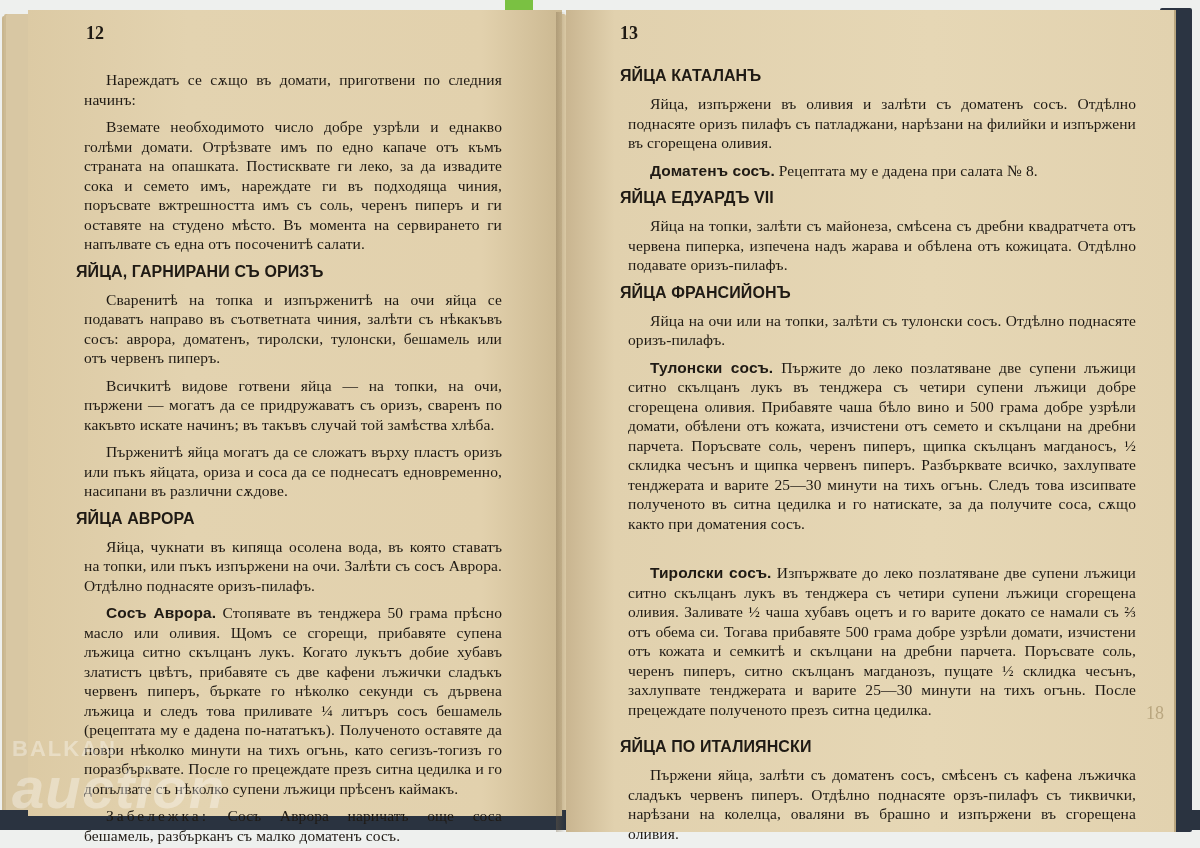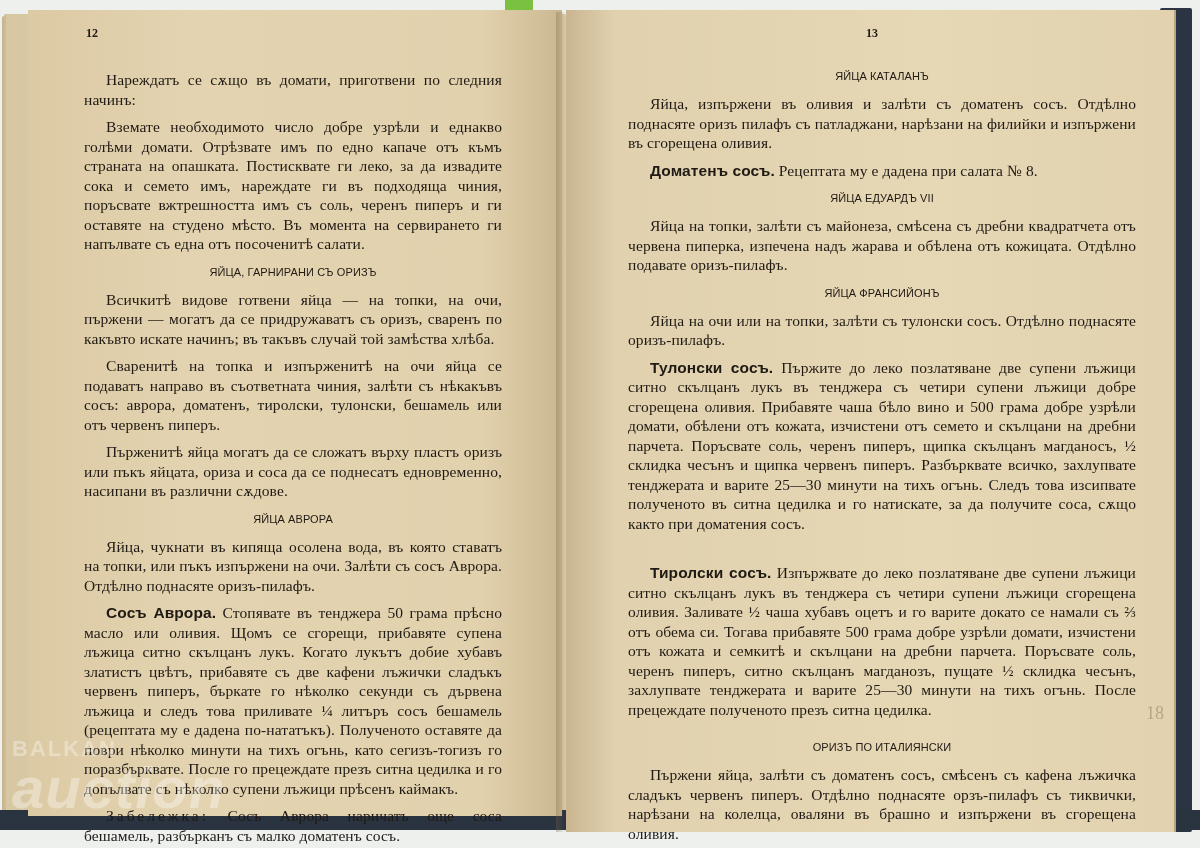--- a/index.html
+++ b/index.html
@@ -39,34 +39,34 @@
     background: linear-gradient(90deg, #dccaa4 0%, #e3d3b0 30%, #e2d1ad 85%, #cbb891 100%);
     padding: 12px 52px 0 58px;
   }
   .page.right {
     left: 566px; width: 610px; height: 822px;
     background: linear-gradient(90deg, #c9b590 0%, #e1d1ae 8%, #e6d7b5 60%, #e2d2af 100%);
     padding: 12px 30px 0 54px;
     border-right: 2px solid #b9a67f;
   }
   .page-num {
-    font-weight: bold; font-size: 12px; line-height: 22px;
+    font-weight: bold; font-size: 18px; line-height: 22px;
   }
   .page.left .page-num { text-align: left; margin-left: 0; }
-  .page.right .page-num { text-align: center; margin-right: 20px; }
+  .page.right .page-num { text-align: left; margin-right: 20px; }
   .text-block {
     font-size: 15.5px; line-height: 19.5px; text-align: justify;
     letter-spacing: 0.1px;
   }
   .page.left .text-block { margin-top: 26px; margin-left: -10px; }
   .page.right .text-block { margin-top: 22px; }
   p { margin: 8px; text-indent: 22px; }
   h3 {
-    margin: 0; text-align: center; font-size: 11px; line-height: 20px;
-    font-weight: normal; font-family: "Liberation Sans", "DejaVu Sans", sans-serif;
+    margin: 0; font-size: 16px; line-height: 20px;
+    font-weight: bold; font-family: "Liberation Sans", "DejaVu Sans", sans-serif;
   }
   b.term { font-family: "Liberation Sans", "DejaVu Sans", sans-serif; font-weight: bold; }
   .spaced { letter-spacing: 3px; }
   .watermark {
     position: absolute; left: 12px; top: 738px; color: rgba(255,255,255,0.35);
     font-family: "Liberation Sans", "DejaVu Sans", sans-serif; pointer-events: none;
   }
   .watermark .wm-top { font-size: 22px; font-weight: bold; letter-spacing: 2px; line-height: 22px; }
   .watermark .wm-main { font-size: 58px; font-weight: bold; line-height: 56px; letter-spacing: 1px; font-style: italic; }
   .pencil-mark {
@@ -87,22 +87,22 @@
   <div class="cover-right"></div>
   <div class="cover-bottom"></div>
 
   <div class="page left">
     <div class="page-num">12</div>
     <div class="text-block">
       <p>Нареждатъ се сѫщо въ домати, приготвени по следния начинъ:</p>
       <p>Вземате необходимото число добре узрѣли и еднакво голѣми домати. Отрѣзвате имъ по едно капаче отъ къмъ страната на опашката. Постисквате ги леко, за да извадите сока и семето имъ, нареждате ги въ подходяща чиния, поръсвате вжтрешността имъ съ соль, черенъ пиперъ и ги оставяте на студено мѣсто. Въ момента на сервирането ги напълвате съ една отъ посоченитѣ салати.</p>
 
       <h3>ЯЙЦА, ГАРНИРАНИ СЪ ОРИЗЪ</h3>
+      <p>Свaренитѣ на топка и изпърженитѣ на очи яйца се подаватъ направо въ съответната чиния, залѣти съ нѣкакъвъ сосъ: аврора, доматенъ, тиролски, тулонски, бешамель или отъ червенъ пиперъ.</p>
       <p>Всичкитѣ видове готвени яйца — на топки, на очи, пържени — могатъ да се придружаватъ съ оризъ, сваренъ по какъвто искате начинъ; въ такъвъ случай той замѣства хлѣба.</p>
-      <p>Свaренитѣ на топка и изпърженитѣ на очи яйца се подаватъ направо въ съответната чиния, залѣти съ нѣкакъвъ сосъ: аврора, доматенъ, тиролски, тулонски, бешамель или отъ червенъ пиперъ.</p>
       <p>Пърженитѣ яйца могатъ да се сложатъ върху пластъ оризъ или пъкъ яйцата, ориза и соса да се поднесатъ едновременно, насипани въ различни сѫдове.</p>
 
       <h3>ЯЙЦА АВРОРА</h3>
       <p>Яйца, чукнати въ кипяща осолена вода, въ която ставатъ на топки, или пъкъ изпържени на очи. Залѣти съ сосъ Аврора. Отдѣлно поднасяте оризъ-пилафъ.</p>
       <p><b class="term">Сосъ Аврора.</b><span> Стопявате въ тенджера 50 грама прѣсно масло или оливия. Щомъ се сгорещи, прибавяте супена лъжица ситно скълцанъ лукъ. Когато лукътъ добие хубавъ златистъ цвѣтъ, прибавяте съ две кафени лъжички сладъкъ червенъ пиперъ, бъркате го нѣколко секунди съ дървена лъжица и следъ това приливате ¼ литъръ сосъ бешамель (рецептата му е дадена по-нататъкъ). Полученото оставяте да поври нѣколко минути на тихъ огънь, като сегизъ-тогизъ го поразбърквате. После го прецеждате презъ ситна цедилка и го допълвате съ нѣколко супени лъжици прѣсенъ каймакъ.</span></p>
       <p><span class="spaced">Забележка:</span><span> Сосъ Аврора наричатъ още соса бешамель, разбърканъ съ малко доматенъ сосъ.</span></p>
 
       <h3>ЯЙЦА БЕАТРИСА</h3>
       <p>Яйца на топки, залѣти съ сосъ Аврора. Отдѣлно поднасяте оризъ пилафъ, разбърканъ съ нѣколко лъжички сварени, осолени и ситно скълцани гѫби.</p>
     </div>
@@ -122,21 +122,21 @@
 
       <h3>ЯЙЦА ФРАНСИЙОНЪ</h3>
       <p>Яйца на очи или на топки, залѣти съ тулонски сосъ. Отдѣлно поднасяте оризъ-пилафъ.</p>
       <p><b class="term">Тулонски сосъ.</b><span> Пържите до леко позлатяване две супени лъжици ситно скълцанъ лукъ въ тенджера съ четири супени лъжици добре сгорещена оливия. Прибавяте чаша бѣло вино и 500 грама добре узрѣли домати, обѣлени отъ кожата, изчистени отъ семето и скълцани на дребни парчета. Поръсвате соль, черенъ пиперъ, щипка скълцанъ магданосъ, ½ склидка чесънъ и щипка червенъ пиперъ. Разбърквате всичко, захлупвате тенджерата и варите 25—30 минути на тихъ огънь. Следъ това изсипвате полученото въ ситна цедилка и го натискате, за да получите соса, сѫщо както при доматения сосъ.</span></p>
 
       <div style="height:10px"></div>
       <div style="height:4px"></div>
       <p><b class="term">Тиролски сосъ.</b><span> Изпържвате до леко позлатяване две супени лъжици ситно скълцанъ лукъ въ тенджера съ четири супени лъжици сгорещена оливия. Заливате ½ чаша хубавъ оцетъ и го варите докато се намали съ ⅔ отъ обема си. Тогава прибавяте 500 грама добре узрѣли домати, изчистени отъ кожата и семкитѣ и скълцани на дребни парчета. Поръсвате соль, черенъ пиперъ, ситно скълцанъ магданозъ, пущате ½ склидка чесънъ, захлупвате тенджерата и варите 25—30 минути на тихъ огънь. После прецеждате полученото презъ ситна цедилка.</span></p>
 
       <div style="height:10px"></div>
-      <h3>ОРИЗЪ ПО ИТАЛИЯНСКИ</h3>
+      <h3>ЯЙЦА ПО ИТАЛИЯНСКИ</h3>
       <p>Пържени яйца, залѣти съ доматенъ сосъ, смѣсенъ съ кафена лъжичка сладъкъ червенъ пиперъ. Отдѣлно поднасяте орзъ-пилафъ съ тиквички, нарѣзани на колелца, оваляни въ брашно и изпържени въ сгорещена оливия.</p>
     </div>
   </div>
 
   <div class="pencil-mark">18</div>
 
   <div class="watermark">
     <div class="wm-top">BALKAN</div>
     <div class="wm-main">auction</div>
   </div>

